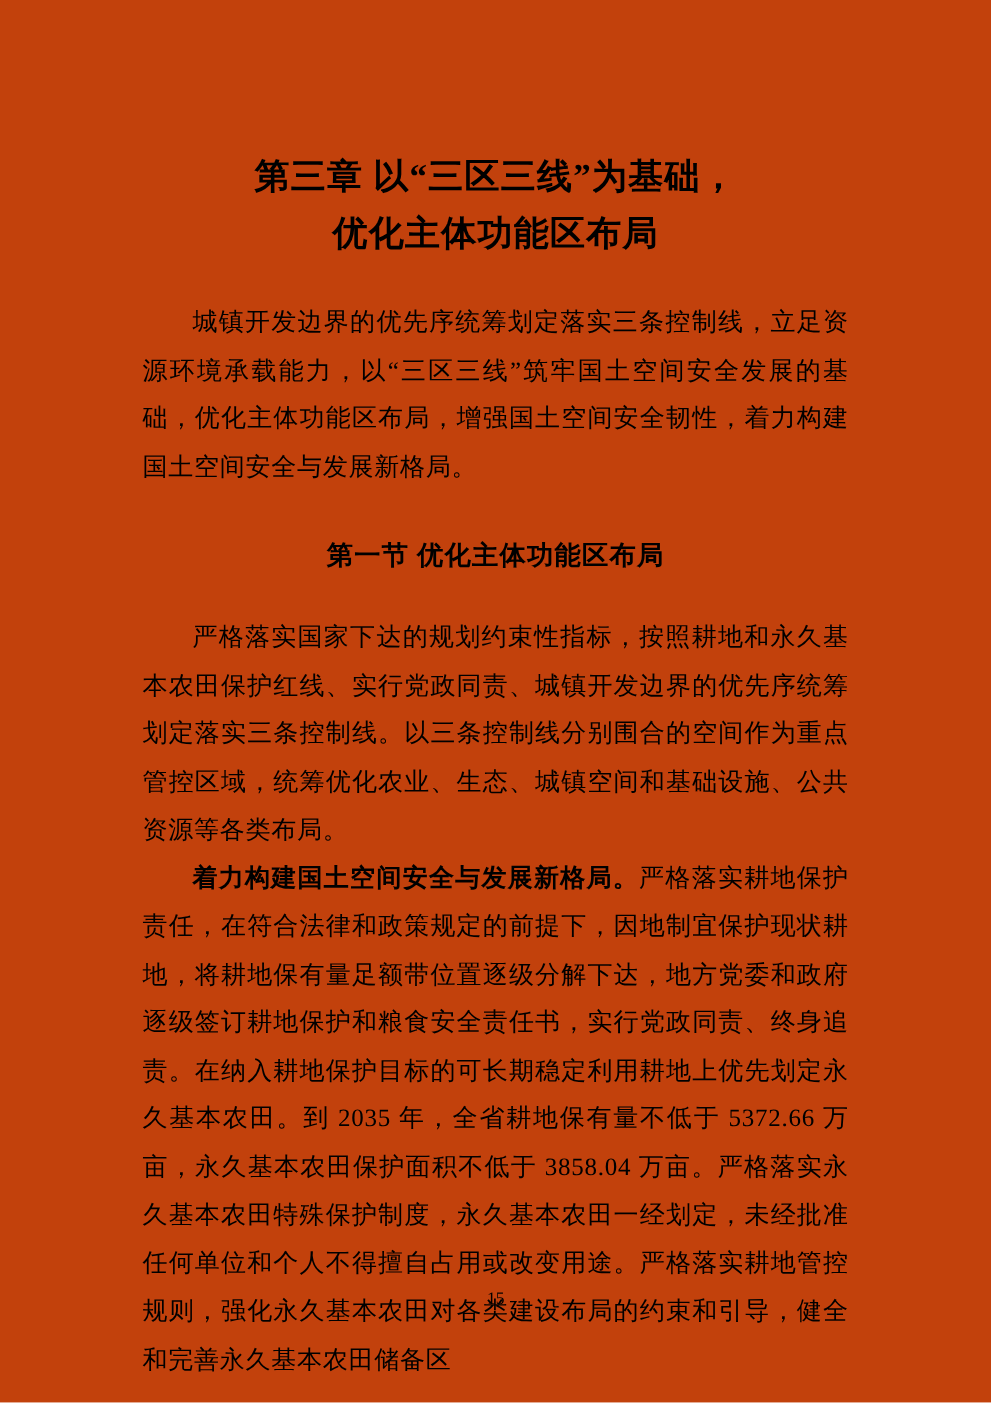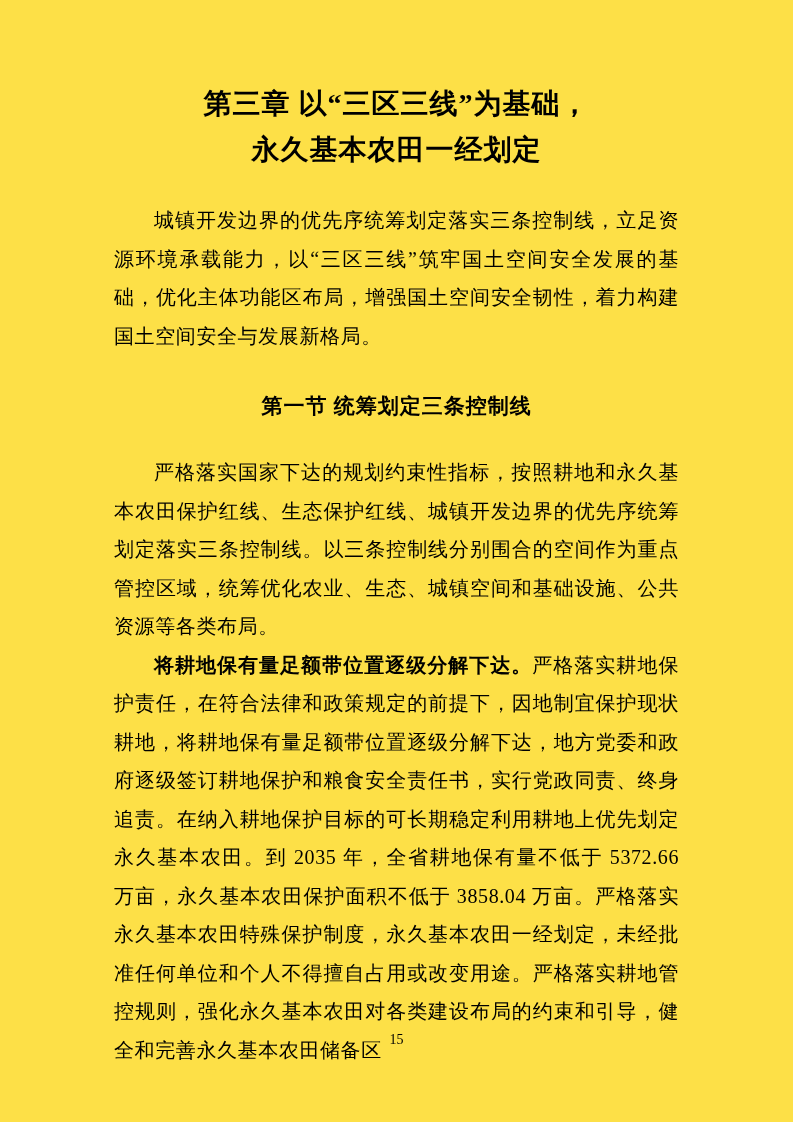--- a/index.html
+++ b/index.html
@@ -5,23 +5,23 @@
   html, body {
     margin: 0;
     padding: 0;
     background: #ffffff;
   }
   .page {
     position: relative;
     width: 793px;
     height: 1122px;
     margin: 0 auto;
-    background: #fde047;
+    background: #c2410c;
     box-sizing: border-box;
-    padding: 81px 114px 0 114px;
+    padding: 119px 114px 0 114px;
     font-family: "Liberation Serif", "DejaVu Serif", serif;
     color: #000000;
     overflow: hidden;
   }
   .chapter-title {
     margin: 0 0 28px 0;
     text-align: center;
     font-size: 28px;
     font-weight: bold;
     line-height: 46px;
@@ -56,28 +56,28 @@
     margin-top: 11px;
   }
 </style>
 </head>
 <body>
 
 <div class="page">
 
   <h1 class="chapter-title">
     <span>第三章 以“三区三线”为基础，</span><br>
-    <span>永久基本农田一经划定</span>
+    <span>优化主体功能区布局</span>
   </h1>
 
   <p class="para">城镇开发边界的优先序统筹划定落实三条控制线，立足资源环境承载能力，以“三区三线”筑牢国土空间安全发展的基础，优化主体功能区布局，增强国土空间安全韧性，着力构建国土空间安全与发展新格局。</p>
 
-  <h2 class="section-title">第一节 统筹划定三条控制线</h2>
+  <h2 class="section-title">第一节 优化主体功能区布局</h2>
 
-  <p class="para">严格落实国家下达的规划约束性指标，按照耕地和永久基本农田保护红线、生态保护红线、城镇开发边界的优先序统筹划定落实三条控制线。以三条控制线分别围合的空间作为重点管控区域，统筹优化农业、生态、城镇空间和基础设施、公共资源等各类布局。</p>
+  <p class="para">严格落实国家下达的规划约束性指标，按照耕地和永久基本农田保护红线、实行党政同责、城镇开发边界的优先序统筹划定落实三条控制线。以三条控制线分别围合的空间作为重点管控区域，统筹优化农业、生态、城镇空间和基础设施、公共资源等各类布局。</p>
 
   <p class="para">
-    <span class="bold-lead">将耕地保有量足额带位置逐级分解下达。</span><span>严格落实耕地保护责任，在符合法律和政策规定的前提下，因地制宜保护现状耕地，将耕地保有量足额带位置逐级分解下达，地方党委和政府逐级签订耕地保护和粮食安全责任书，实行党政同责、终身追责。在纳入耕地保护目标的可长期稳定利用耕地上优先划定永久基本农田。到 2035 年，全省耕地保有量不低于 5372.66 万亩，永久基本农田保护面积不低于 3858.04 万亩。严格落实永久基本农田特殊保护制度，永久基本农田一经划定，未经批准任何单位和个人不得擅自占用或改变用途。严格落实耕地管控规则，强化永久基本农田对各类建设布局的约束和引导，健全和完善永久基本农田储备区</span>
+    <span class="bold-lead">着力构建国土空间安全与发展新格局。</span><span>严格落实耕地保护责任，在符合法律和政策规定的前提下，因地制宜保护现状耕地，将耕地保有量足额带位置逐级分解下达，地方党委和政府逐级签订耕地保护和粮食安全责任书，实行党政同责、终身追责。在纳入耕地保护目标的可长期稳定利用耕地上优先划定永久基本农田。到 2035 年，全省耕地保有量不低于 5372.66 万亩，永久基本农田保护面积不低于 3858.04 万亩。严格落实永久基本农田特殊保护制度，永久基本农田一经划定，未经批准任何单位和个人不得擅自占用或改变用途。严格落实耕地管控规则，强化永久基本农田对各类建设布局的约束和引导，健全和完善永久基本农田储备区</span>
   </p>
 
   <div class="page-number">15</div>
 
 </div>
 
 </body></html>

